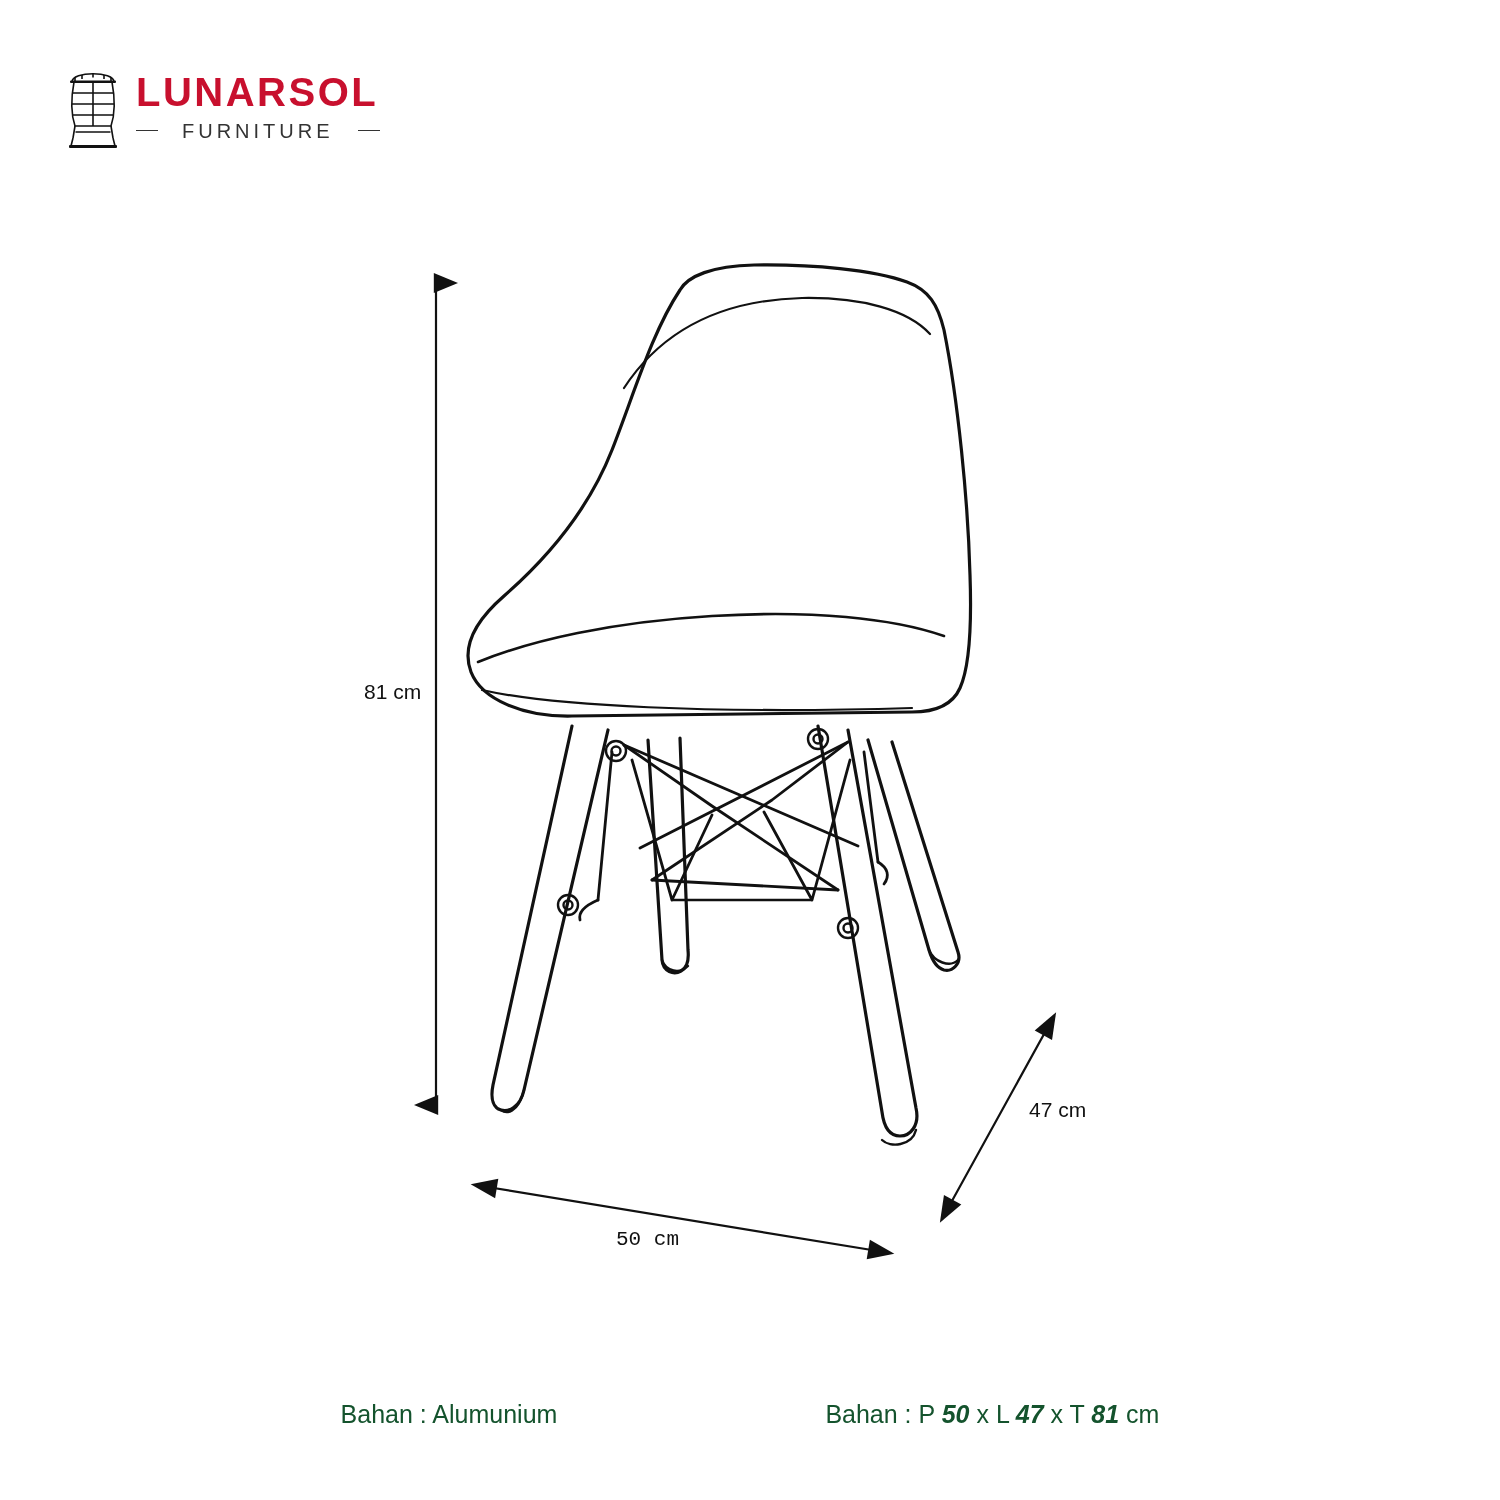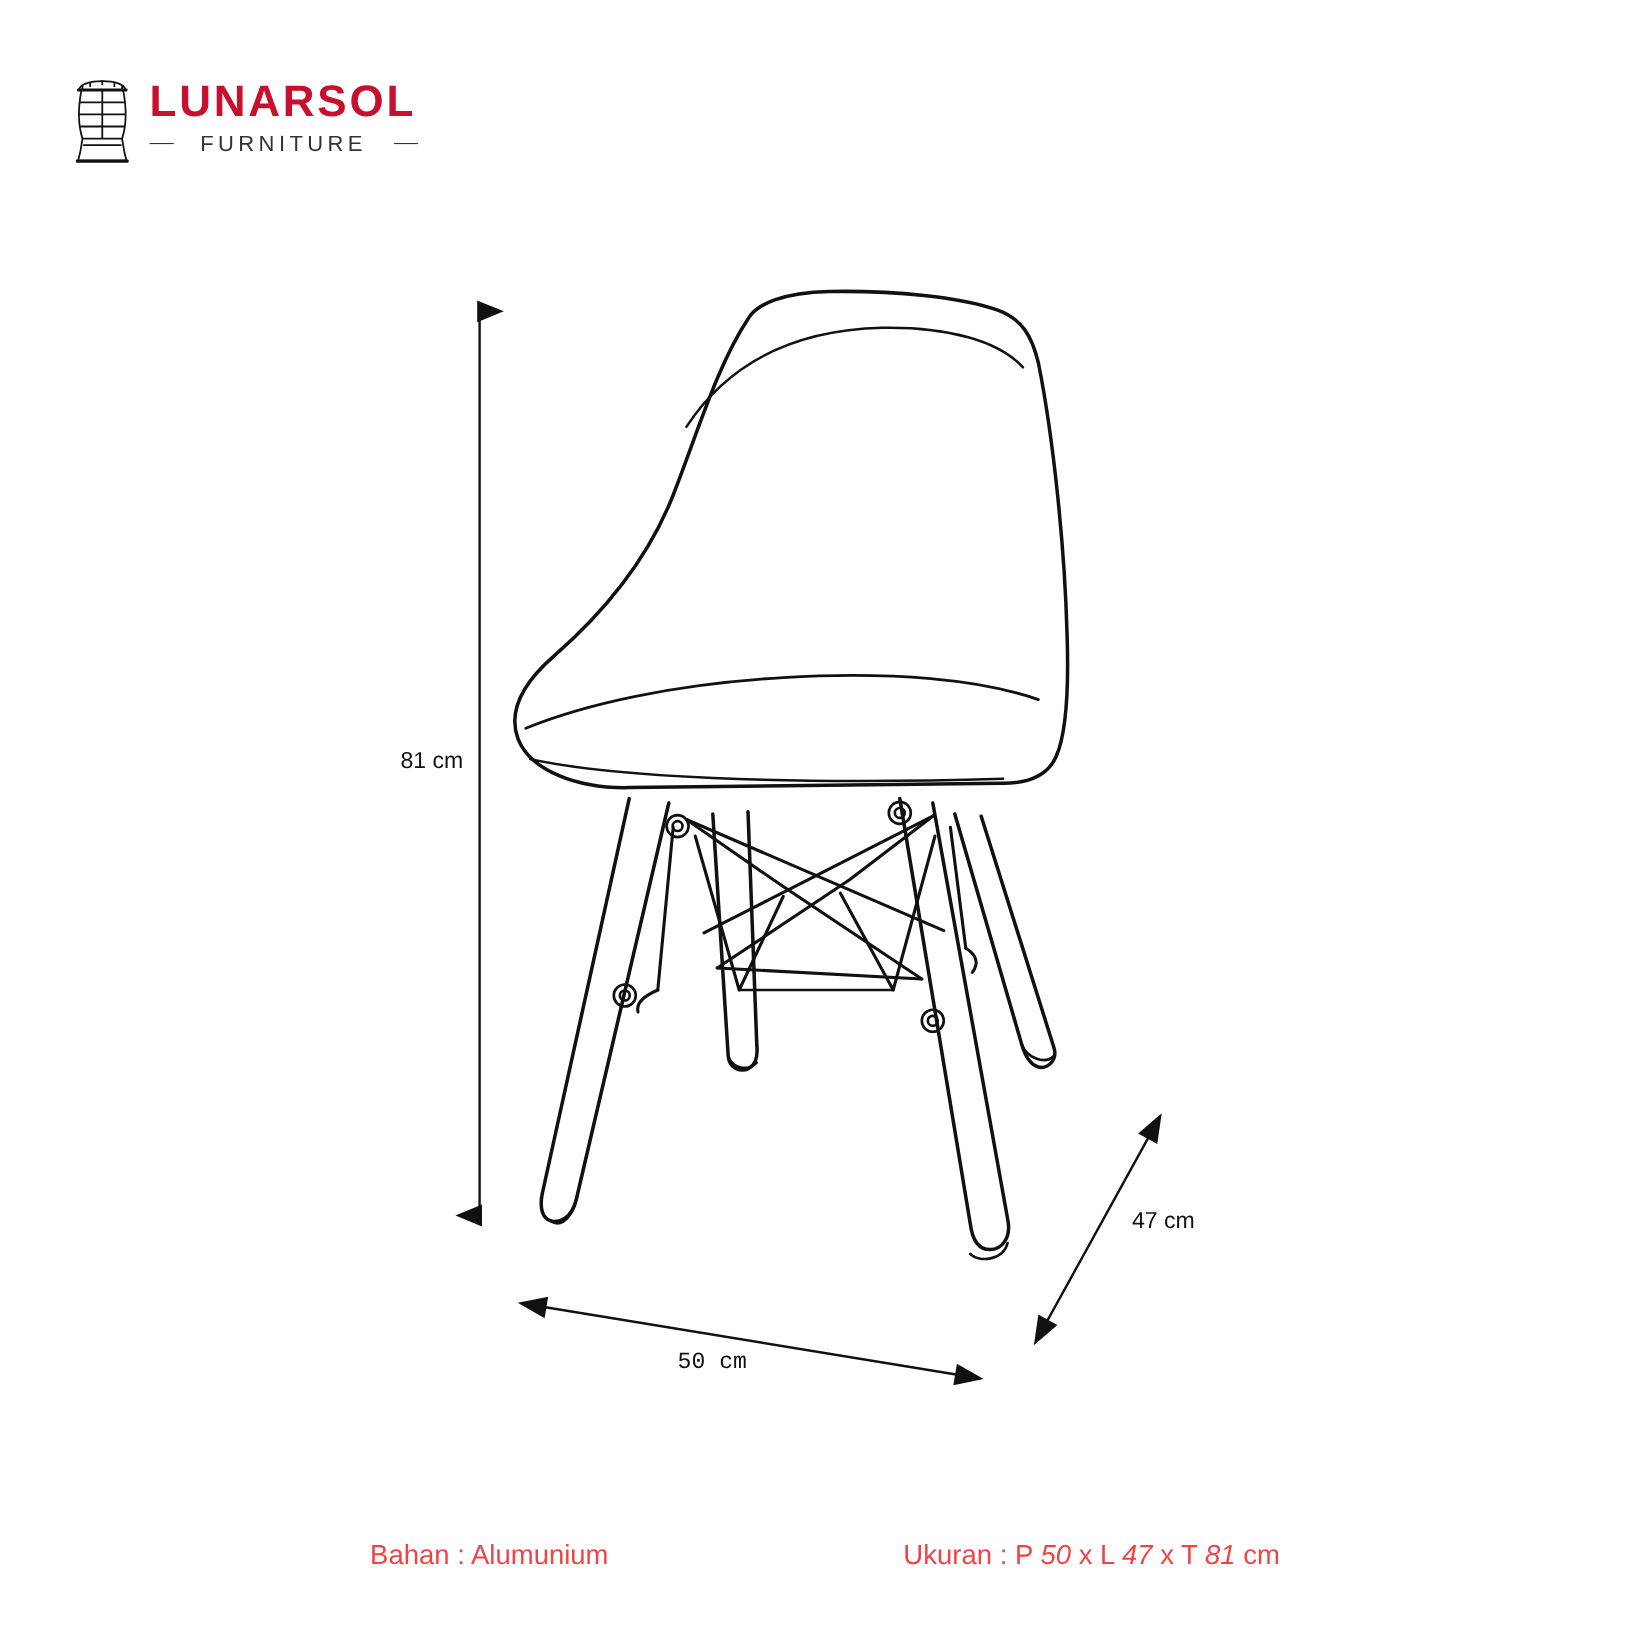--- a/index.html
+++ b/index.html
@@ -81,25 +81,25 @@
   
   .footer {
     position: absolute;
     left: 0;
     right: 0;
     top: 1400px;
     display: flex;
     justify-content: center;
     gap: 268px;
     font-size: 25px;
-    color: #ef4444;
+    color: #14532d;
     text-align: center;
   }
   .spec { white-space: nowrap; }
-  .spec b { font-weight: normal; font-style: italic; }
+  .spec b { font-weight: bold; font-style: italic; }
 </style>
 </head>
 <body>
 
 <div class="brand">
   <span class="brand-mark">
     <svg viewBox="0 0 62 88" width="62" height="88" aria-hidden="true">
       <g fill="none" stroke="#111111" stroke-width="1.6">
         <path d="M10 20 C10 9, 52 9, 52 20"></path>
         <path d="M13 20 L13 16 M20 17 L20 13 M31 15.5 L31 11 M42 17 L42 13 M49 20 L49 16"></path>
@@ -219,15 +219,15 @@
   <span class="dim-label" id="dim-height-label">81 cm</span>
   <span class="dim-label" id="dim-width-label">50 cm</span>
   <span class="dim-label" id="dim-depth-label">47 cm</span>
 </div>
 
 <div class="footer">
   <div class="spec">
     <span>Bahan : </span><span>Alumunium</span>
   </div>
   <div class="spec">
-    <span>Ukuran : P </span><b>50</b><span> x L </span><b>47</b><span> x T </span><b>81</b><span> cm</span>
+    <span>Bahan : P </span><b>50</b><span> x L </span><b>47</b><span> x T </span><b>81</b><span> cm</span>
   </div>
 </div>
 
 </body></html>

